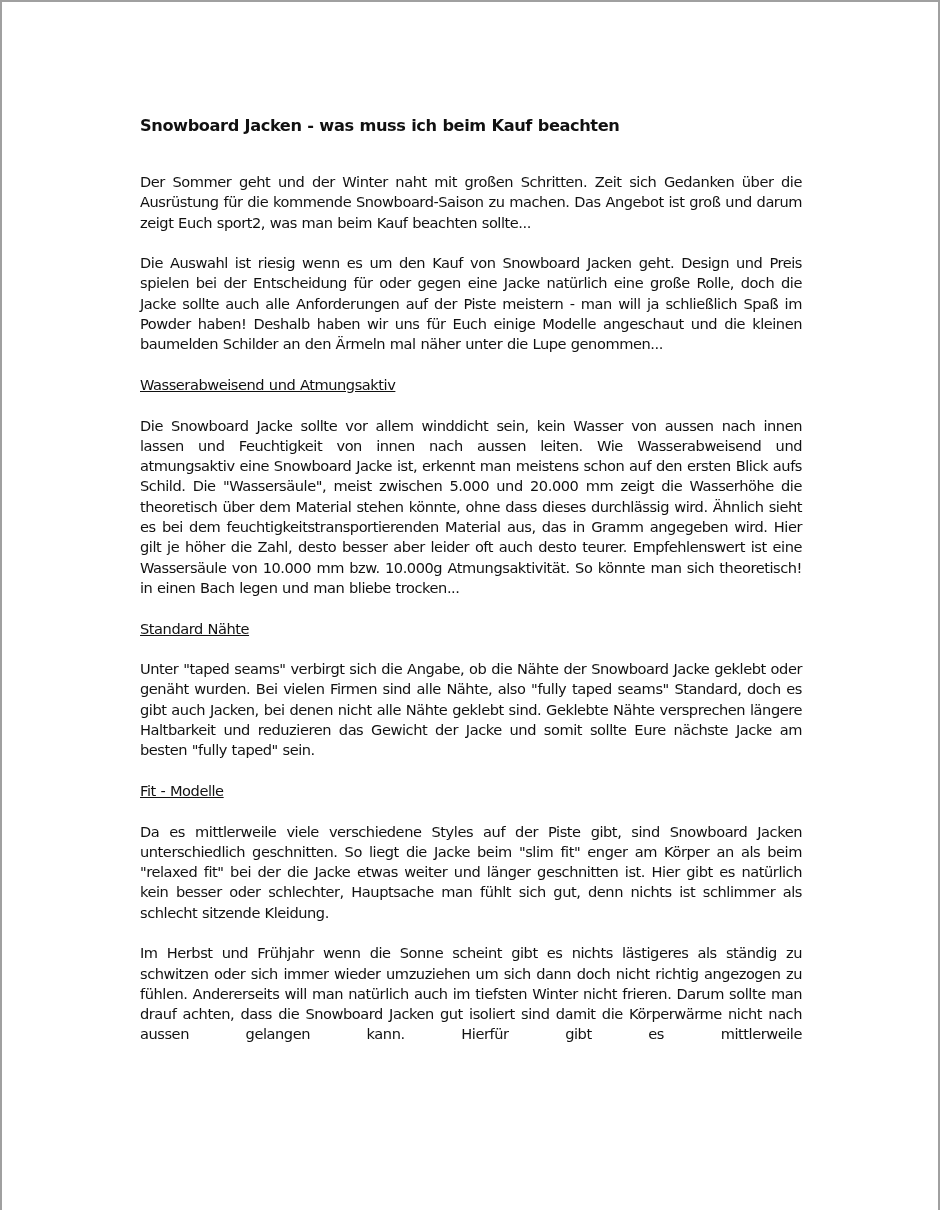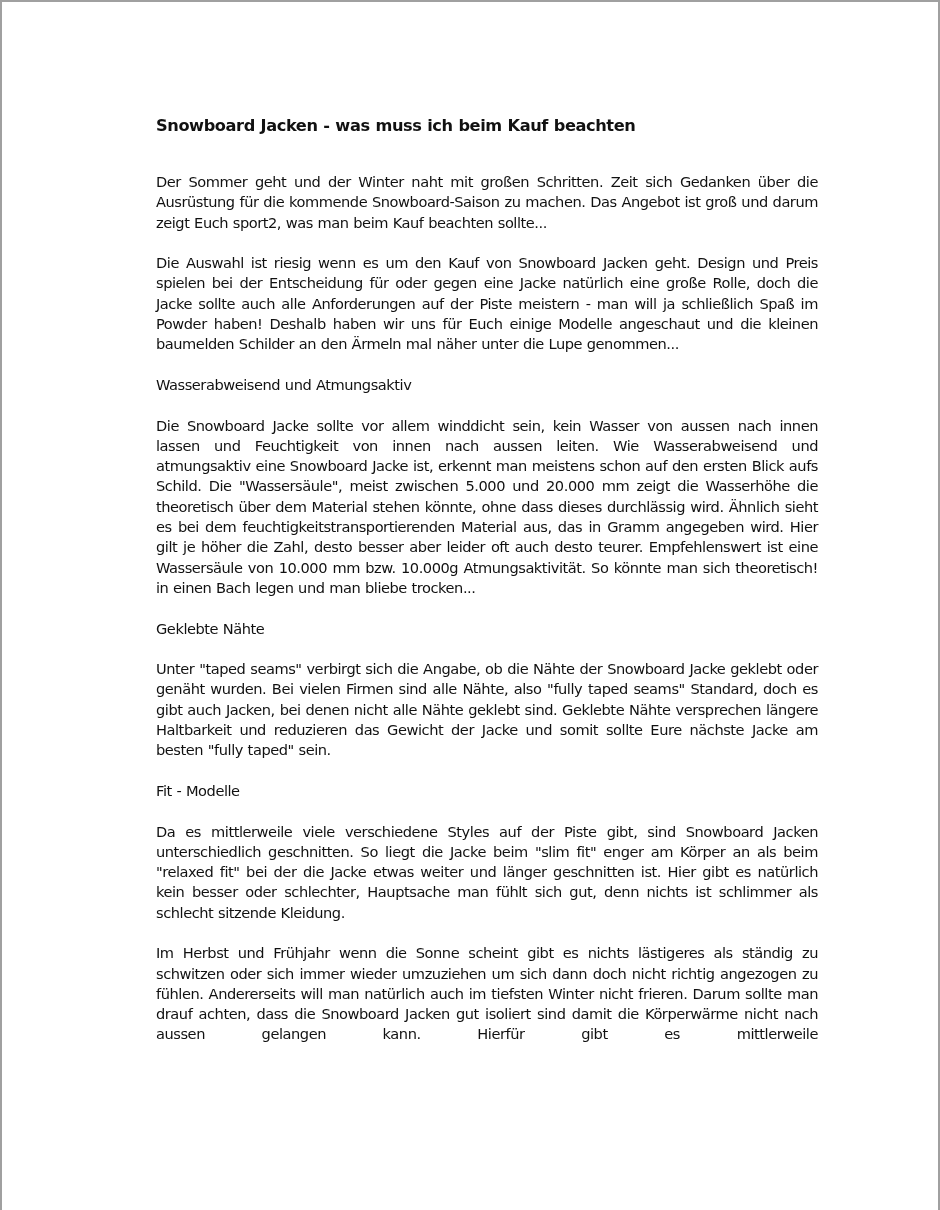--- a/index.html
+++ b/index.html
@@ -21,21 +21,21 @@
       height: 1210px;
       border-left: 2px solid #a0a0a0;
       border-right: 2px solid #a0a0a0;
       border-top: 2px solid #a0a0a0;
       background: #ffffff;
       box-sizing: content-box;
       overflow: hidden;
     }
     .content {
       position: absolute;
-      left: 154px;
+      left: 138px;
       top: 112px;
       width: 662px;
       color: #111111;
       font-family: "DejaVu Sans", sans-serif;
       font-size: 14.6px;
       line-height: 20.3px;
       letter-spacing: -0.45px;
       word-spacing: 0.5px;
     }
     .title {
@@ -44,37 +44,38 @@
       letter-spacing: -0.4px;
       margin: 0 0 34px 0;
       line-height: 24px;
     }
     .para {
       text-align: justify;
       margin: 0 0 20.3px 0;
     }
     .subhead {
       margin: 0 0 20.3px 0;
+      text-decoration: underline;
     }
   </style>
 </head>
 <body>
 
 <div class="page">
   <div class="content">
     <div class="title">Snowboard Jacken - was muss ich beim Kauf beachten</div>
 
     <p class="para">Der Sommer geht und der Winter naht mit großen Schritten. Zeit sich Gedanken über die Ausrüstung für die kommende Snowboard-Saison zu machen. Das Angebot ist groß und darum zeigt Euch sport2, was man beim Kauf beachten sollte...</p>
 
     <p class="para">Die Auswahl ist riesig wenn es um den Kauf von Snowboard Jacken geht. Design und Preis spielen bei der Entscheidung für oder gegen eine Jacke natürlich eine große Rolle, doch die Jacke sollte auch alle Anforderungen auf der Piste meistern -  man will ja schließlich Spaß im Powder haben! Deshalb haben wir uns für Euch einige Modelle angeschaut und die kleinen baumelden Schilder an den Ärmeln mal näher unter die Lupe genommen...</p>
 
     <div class="subhead">Wasserabweisend und Atmungsaktiv</div>
     <p class="para">Die Snowboard Jacke sollte vor allem winddicht sein, kein Wasser von aussen nach innen lassen und Feuchtigkeit von innen nach aussen leiten. Wie Wasserabweisend und atmungsaktiv eine Snowboard Jacke ist, erkennt man meistens schon auf den ersten Blick aufs Schild. Die "Wassersäule", meist zwischen 5.000 und 20.000 mm zeigt die Wasserhöhe die theoretisch über dem Material stehen könnte, ohne dass dieses durchlässig wird. Ähnlich sieht es bei dem feuchtigkeitstransportierenden Material aus, das in Gramm angegeben wird. Hier gilt je höher die Zahl, desto besser aber leider oft auch desto teurer. Empfehlenswert ist eine Wassersäule von 10.000 mm bzw. 10.000g Atmungsaktivität. So könnte man sich theoretisch! in einen Bach legen und man bliebe trocken...</p>
 
-    <div class="subhead">Geklebte Nähte</div>
+    <div class="subhead">Standard Nähte</div>
     <p class="para">Unter "taped seams" verbirgt sich die Angabe, ob die Nähte der Snowboard Jacke geklebt oder genäht wurden. Bei vielen Firmen sind alle Nähte, also "fully taped seams" Standard, doch es gibt auch Jacken, bei denen nicht alle Nähte geklebt sind. Geklebte Nähte versprechen längere Haltbarkeit und reduzieren das Gewicht der Jacke und somit sollte Eure nächste Jacke am besten "fully taped" sein.</p>
 
     <div class="subhead">Fit - Modelle</div>
     <p class="para">Da es mittlerweile viele verschiedene Styles auf der Piste gibt, sind Snowboard Jacken unterschiedlich geschnitten. So liegt die Jacke beim  "slim fit" enger am Körper an als beim "relaxed fit" bei der die Jacke etwas weiter und länger geschnitten ist. Hier gibt es natürlich kein besser oder schlechter, Hauptsache man fühlt sich gut, denn nichts ist schlimmer als schlecht sitzende Kleidung.</p>
 
     <p class="para" style="text-align-last: justify;">Im Herbst und Frühjahr wenn die Sonne scheint gibt es nichts lästigeres als ständig zu schwitzen oder sich immer wieder umzuziehen um sich dann doch nicht richtig angezogen zu fühlen. Andererseits will man natürlich auch im tiefsten Winter nicht frieren. Darum sollte man drauf achten, dass die Snowboard Jacken gut isoliert sind damit die Körperwärme nicht nach aussen gelangen kann. Hierfür gibt es mittlerweile</p>
   </div>
 </div>
 
 </body></html>

